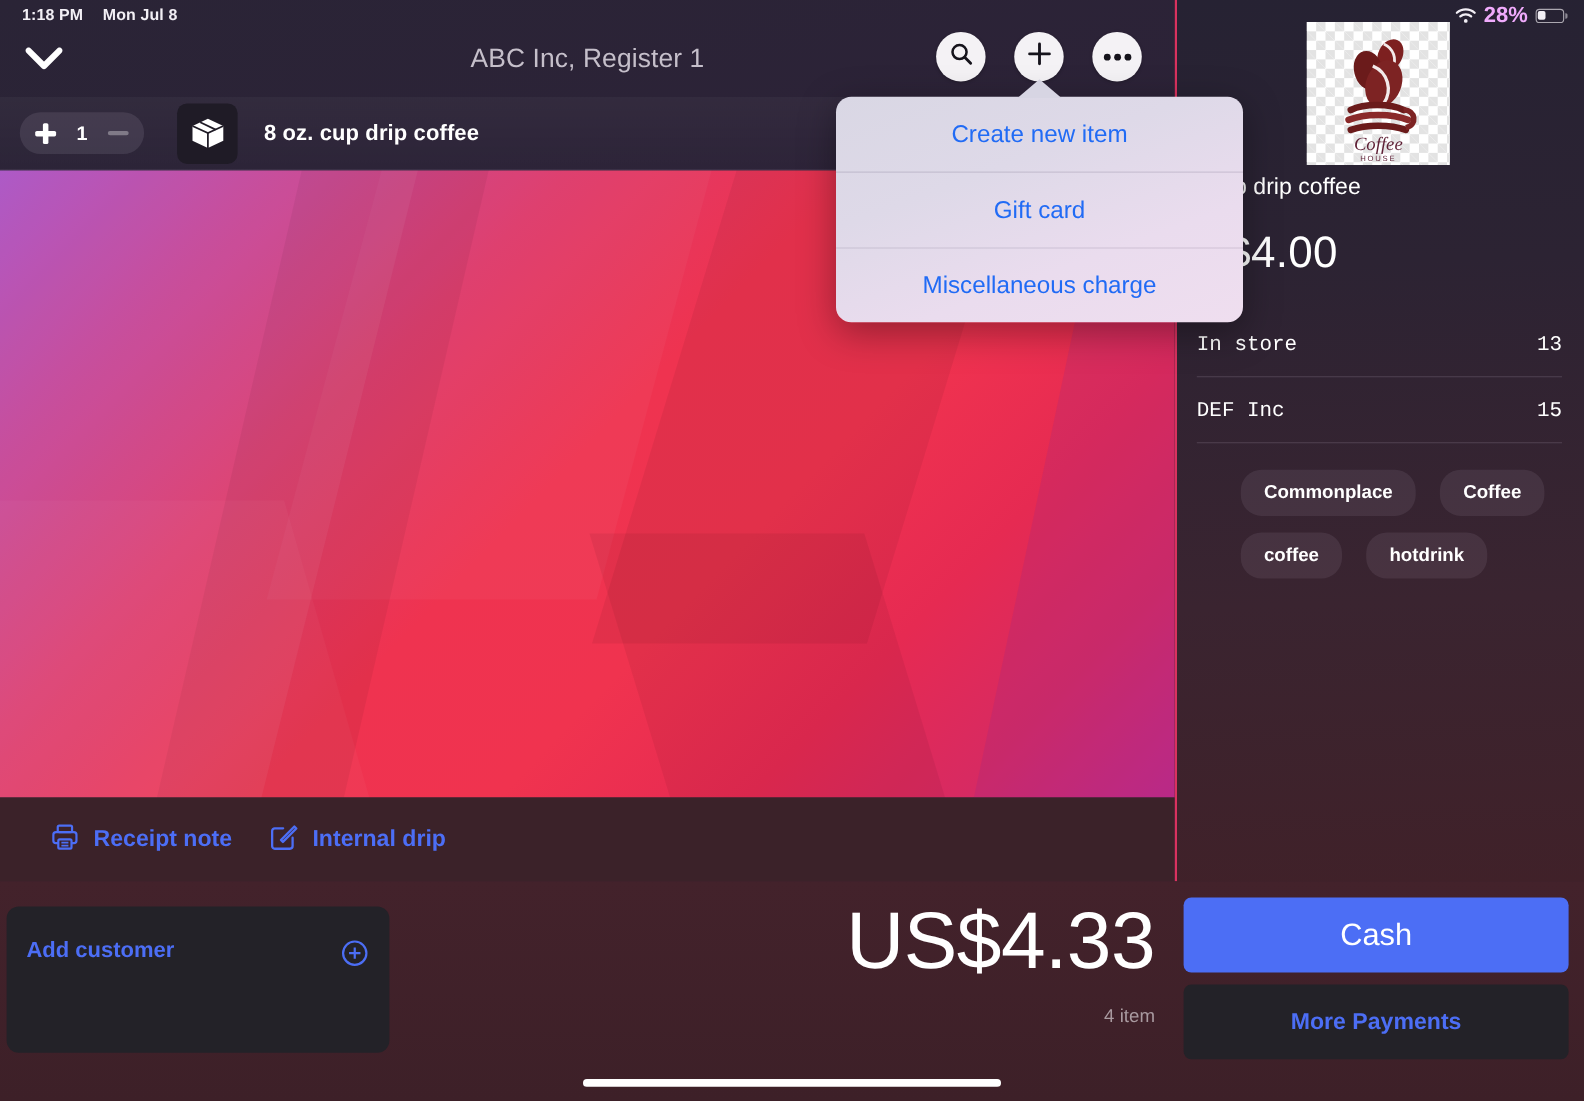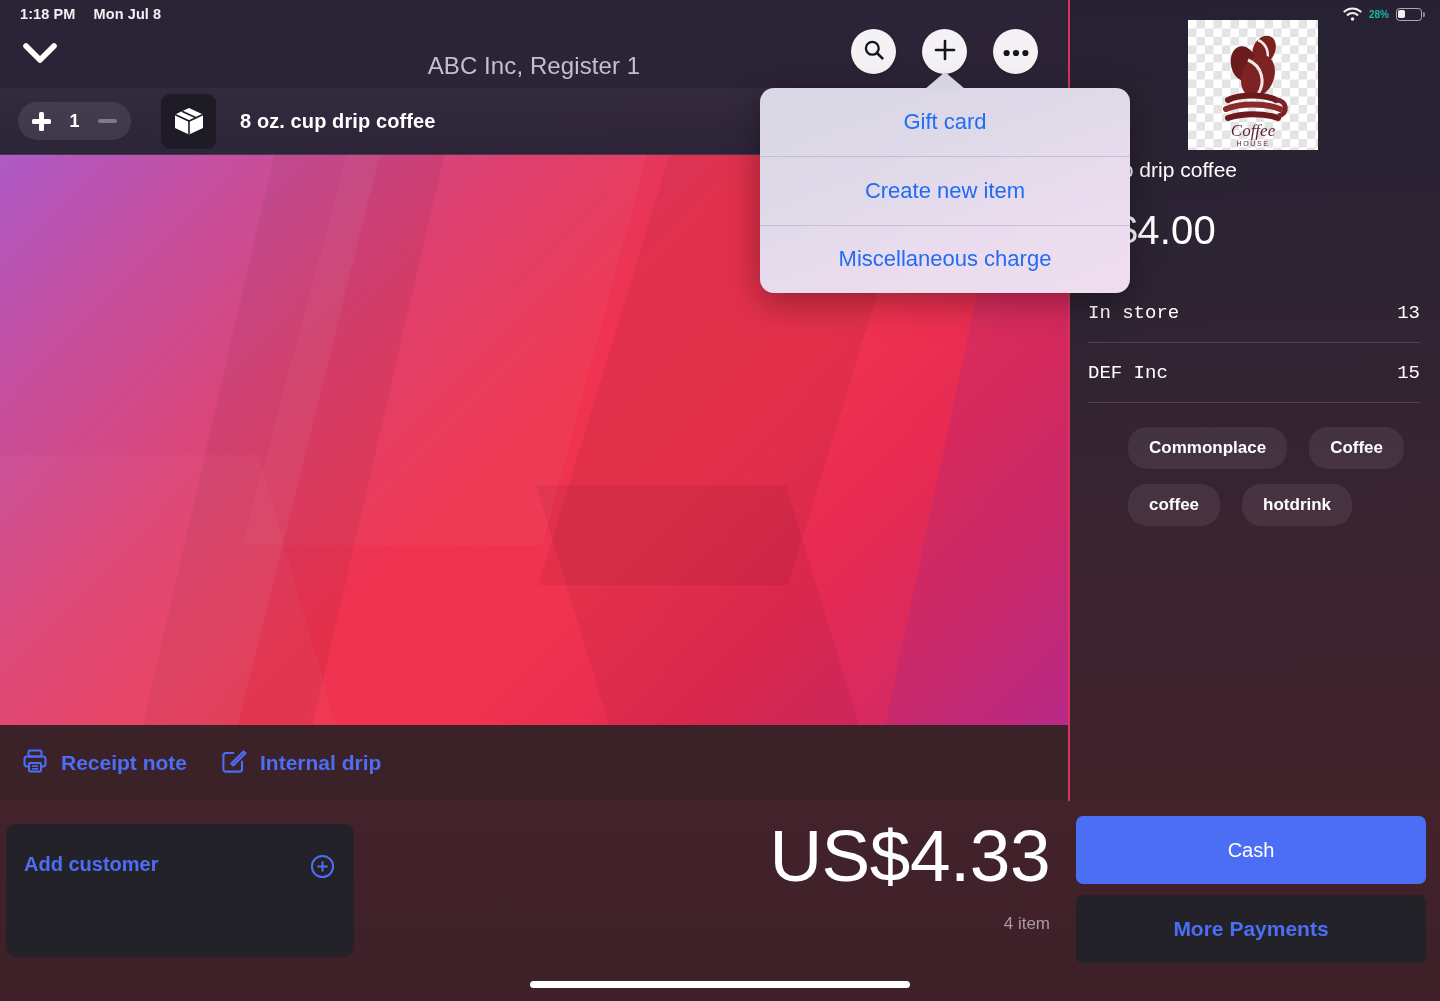--- a/index.html
+++ b/index.html
@@ -18,21 +18,21 @@
     pointer-events:none;
   }
   .sb-left { display:flex; align-items:center; gap:18px; margin-left:20px; }
   .sb-time, .sb-date {
     color:#f2eff5; font-size:14.5px; font-weight:bold; letter-spacing:.1px;
   }
   .sb-right {
     margin-left:auto; margin-right:18px;
     display:flex; align-items:center; gap:7px;
   }
-  .sb-batt-pct { color:#14b8a6; font-size:10px; font-weight:bold; }
+  .sb-batt-pct { color:#f0abfc; font-size:20px; font-weight:bold; }
   .wifi-ic { width:19px; height:14px; display:block; }
   .batt {
     position:relative; width:26px; height:13px;
     border:1.4px solid rgba(242,239,245,.65); border-radius:3.6px;
   }
   .batt::after {
     content:""; position:absolute; right:-4px; top:3.4px;
     width:2px; height:5px; border-radius:0 1.5px 1.5px 0;
     background:rgba(242,239,245,.5);
   }
@@ -50,21 +50,21 @@
   .navbar {
     position:absolute; top:0; left:0; width:1068px; height:88px;
     display:flex; align-items:center;
   }
   .nav-chevron {
     position:absolute; left:18px; top:38px; width:44px; height:30px;
     display:flex; align-items:center; justify-content:center; cursor:pointer;
   }
   .nav-title {
     position:absolute; left:0; top:40px; width:1068px; text-align:center;
-    color:#c5bfca; font-size:24px; letter-spacing:.1px;margin-top:12px;
+    color:#c5bfca; font-size:24px; letter-spacing:.1px;
   }
   .nav-actions {
     position:absolute; right:30px; top:29px; display:flex; gap:26px;
   }
   .circ-btn {
     width:45px; height:45px; border-radius:50%; background:#f4f2f5;
     display:flex; align-items:center; justify-content:center; cursor:pointer;
     box-shadow:0 1px 3px rgba(0,0,0,.25);
   }
 
@@ -135,21 +135,21 @@
     background:rgba(130,40,150,.17); transform:skewX(-12deg);
   }
   .hero-sh.g {
     left:300px; top:-40px; width:300px; height:430px;
     background:rgba(255,255,255,.035); transform:skewX(-15deg);
   }
 
   
   .notes-bar {
     position:absolute; top:725px; left:0; width:1068px; height:76px;
-    background:#3b2229; display:flex; align-items:center;
+    background:#3b2229; display:flex; align-items:center;padding-left:24px;
   }
   .note-btn {
     display:flex; align-items:center; gap:13px; cursor:pointer;
   }
   .note-btn.first { margin-left:22px; }
   .note-btn.second { margin-left:34px; }
   .note-label { color:#4c6ef5; font-size:21px; font-weight:bold; }
 
   
   .detail-col {
@@ -217,21 +217,21 @@
     color:#fff; font-size:73px; font-weight:300; letter-spacing:-.5px; line-height:1;
   }
   .total-count {
     margin-top:22px; color:#a99aa0; font-size:17px;
   }
   .pay-col {
     position:absolute; right:14px; top:15px; width:350px;
   }
   .btn-cash {
     width:350px; height:68px; border-radius:7px; background:#4c6ef5;
-    color:#fff; font-size:20px; display:flex; align-items:center;
+    color:#fff; font-size:28px; display:flex; align-items:center;
     justify-content:center; cursor:pointer; border:none;
     font-family:"Liberation Sans", sans-serif;
   }
   .btn-more {
     margin-top:11px; width:350px; height:68px; border-radius:7px;
     background:#232228; color:#4c6ef5; font-size:21px; font-weight:bold;
     display:flex; align-items:center; justify-content:center; cursor:pointer;
     border:none; font-family:"Liberation Sans", sans-serif;
   }
   .home-indicator {
@@ -411,22 +411,22 @@
     <div class="pay-col">
       <button class="btn-cash">Cash</button>
       <button class="btn-more">More Payments</button>
     </div>
   </div>
 
   <div class="home-indicator"></div>
 
   <div class="popover-arrow"></div>
   <div class="popover">
+    <div class="pop-item">Create new item</div>
     <div class="pop-item">Gift card</div>
-    <div class="pop-item">Create new item</div>
     <div class="pop-item">Miscellaneous charge</div>
   </div>
 
   <div class="statusbar">
     <div class="sb-left">
       <span class="sb-time">1:18 PM</span>
       <span class="sb-date">Mon Jul 8</span>
     </div>
     <div class="sb-right">
       <span class="wifi-ic">

